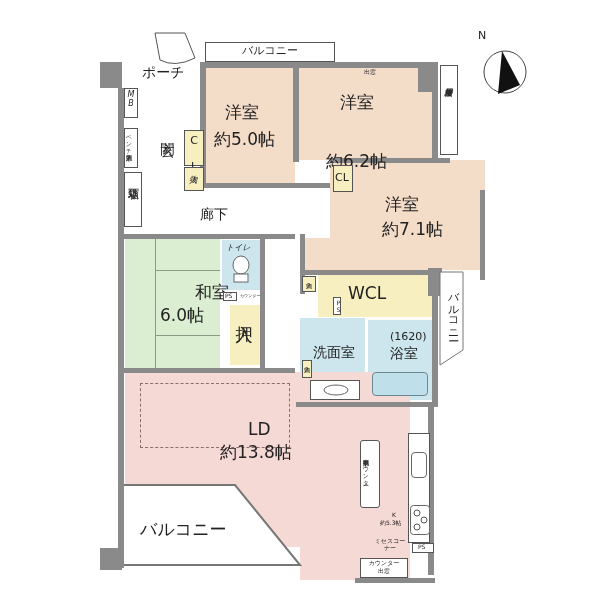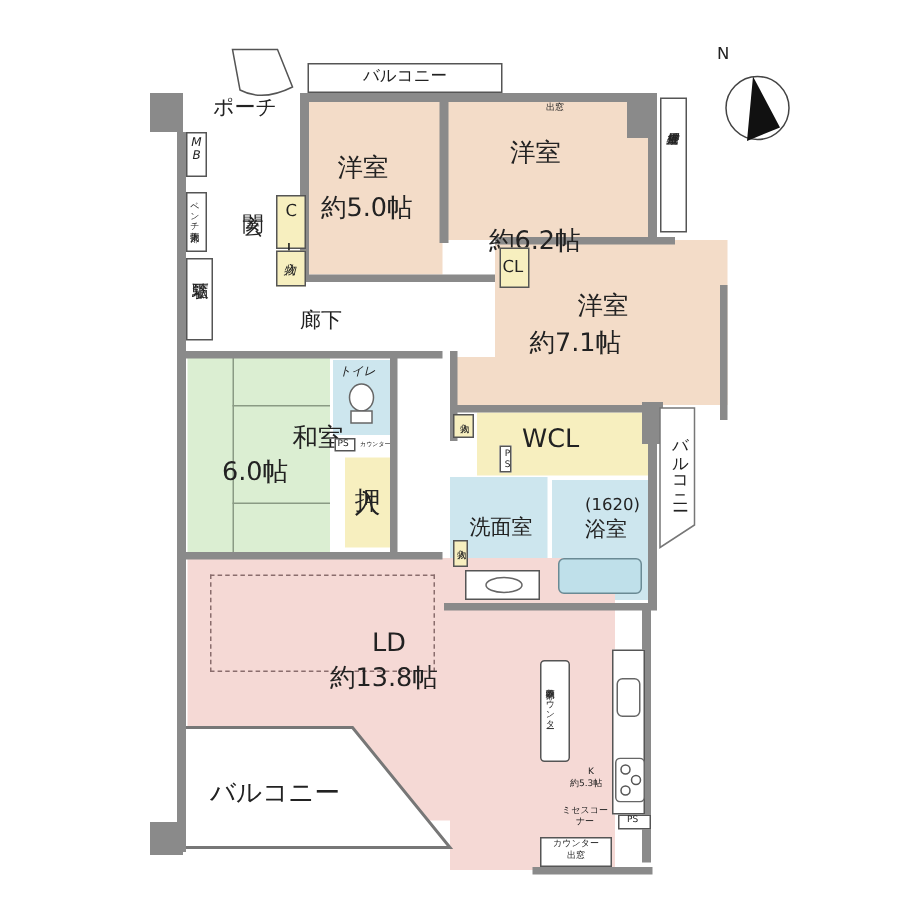--- a/index.html
+++ b/index.html
@@ -126,26 +126,26 @@
 <div class="lbl big" style="left:225px;top:103px;">洋室</div>
 <div class="lbl big" style="left:214px;top:130px;">約5.0帖</div>
 
 <div class="lbl big" style="left:340px;top:93px;">洋室</div>
 <div class="lbl big" style="left:326px;top:120px;margin-top:32px;">約6.2帖</div>
 
 <div class="abs box room-yellow" style="left:333px;top:165px;width:20px;height:27px;"></div>
 <div class="lbl sm" style="left:335px;top:172px;">CL</div>
 
 <div class="lbl big" style="left:385px;top:195px;">洋室</div>
-<div class="lbl big" style="left:353px;top:220px;">約7.1帖</div>
+<div class="lbl big" style="left:382px;top:220px;">約7.1帖</div>
 
 <div class="lbl med" style="left:200px;top:206px;">廊下</div>
 
 <div class="lbl big" style="left:155px;top:283px;padding-left:40px;">和室</div>
-<div class="lbl big" style="left:148px;top:306px;">6.0帖</div>
+<div class="lbl big" style="left:160px;top:306px;">6.0帖</div>
 
 <div class="lbl xs" style="left:226px;top:243px;">トイレ</div>
 <svg class="abs" style="left:230px;top:255px;" width="22" height="30">
   <ellipse cx="11" cy="10" rx="8" ry="9" fill="#fff" stroke="#666"></ellipse>
   <rect x="4" y="19" width="14" height="8" fill="#fff" stroke="#666"></rect>
 </svg>
 <div class="abs box room-white" style="left:223px;top:292px;width:14px;height:9px;"></div>
 <div class="lbl xxs" style="left:225px;top:293px;">PS</div>
 <div class="lbl xxs" style="left:240px;top:294px;font-size:4px;">カウンター</div>
 

